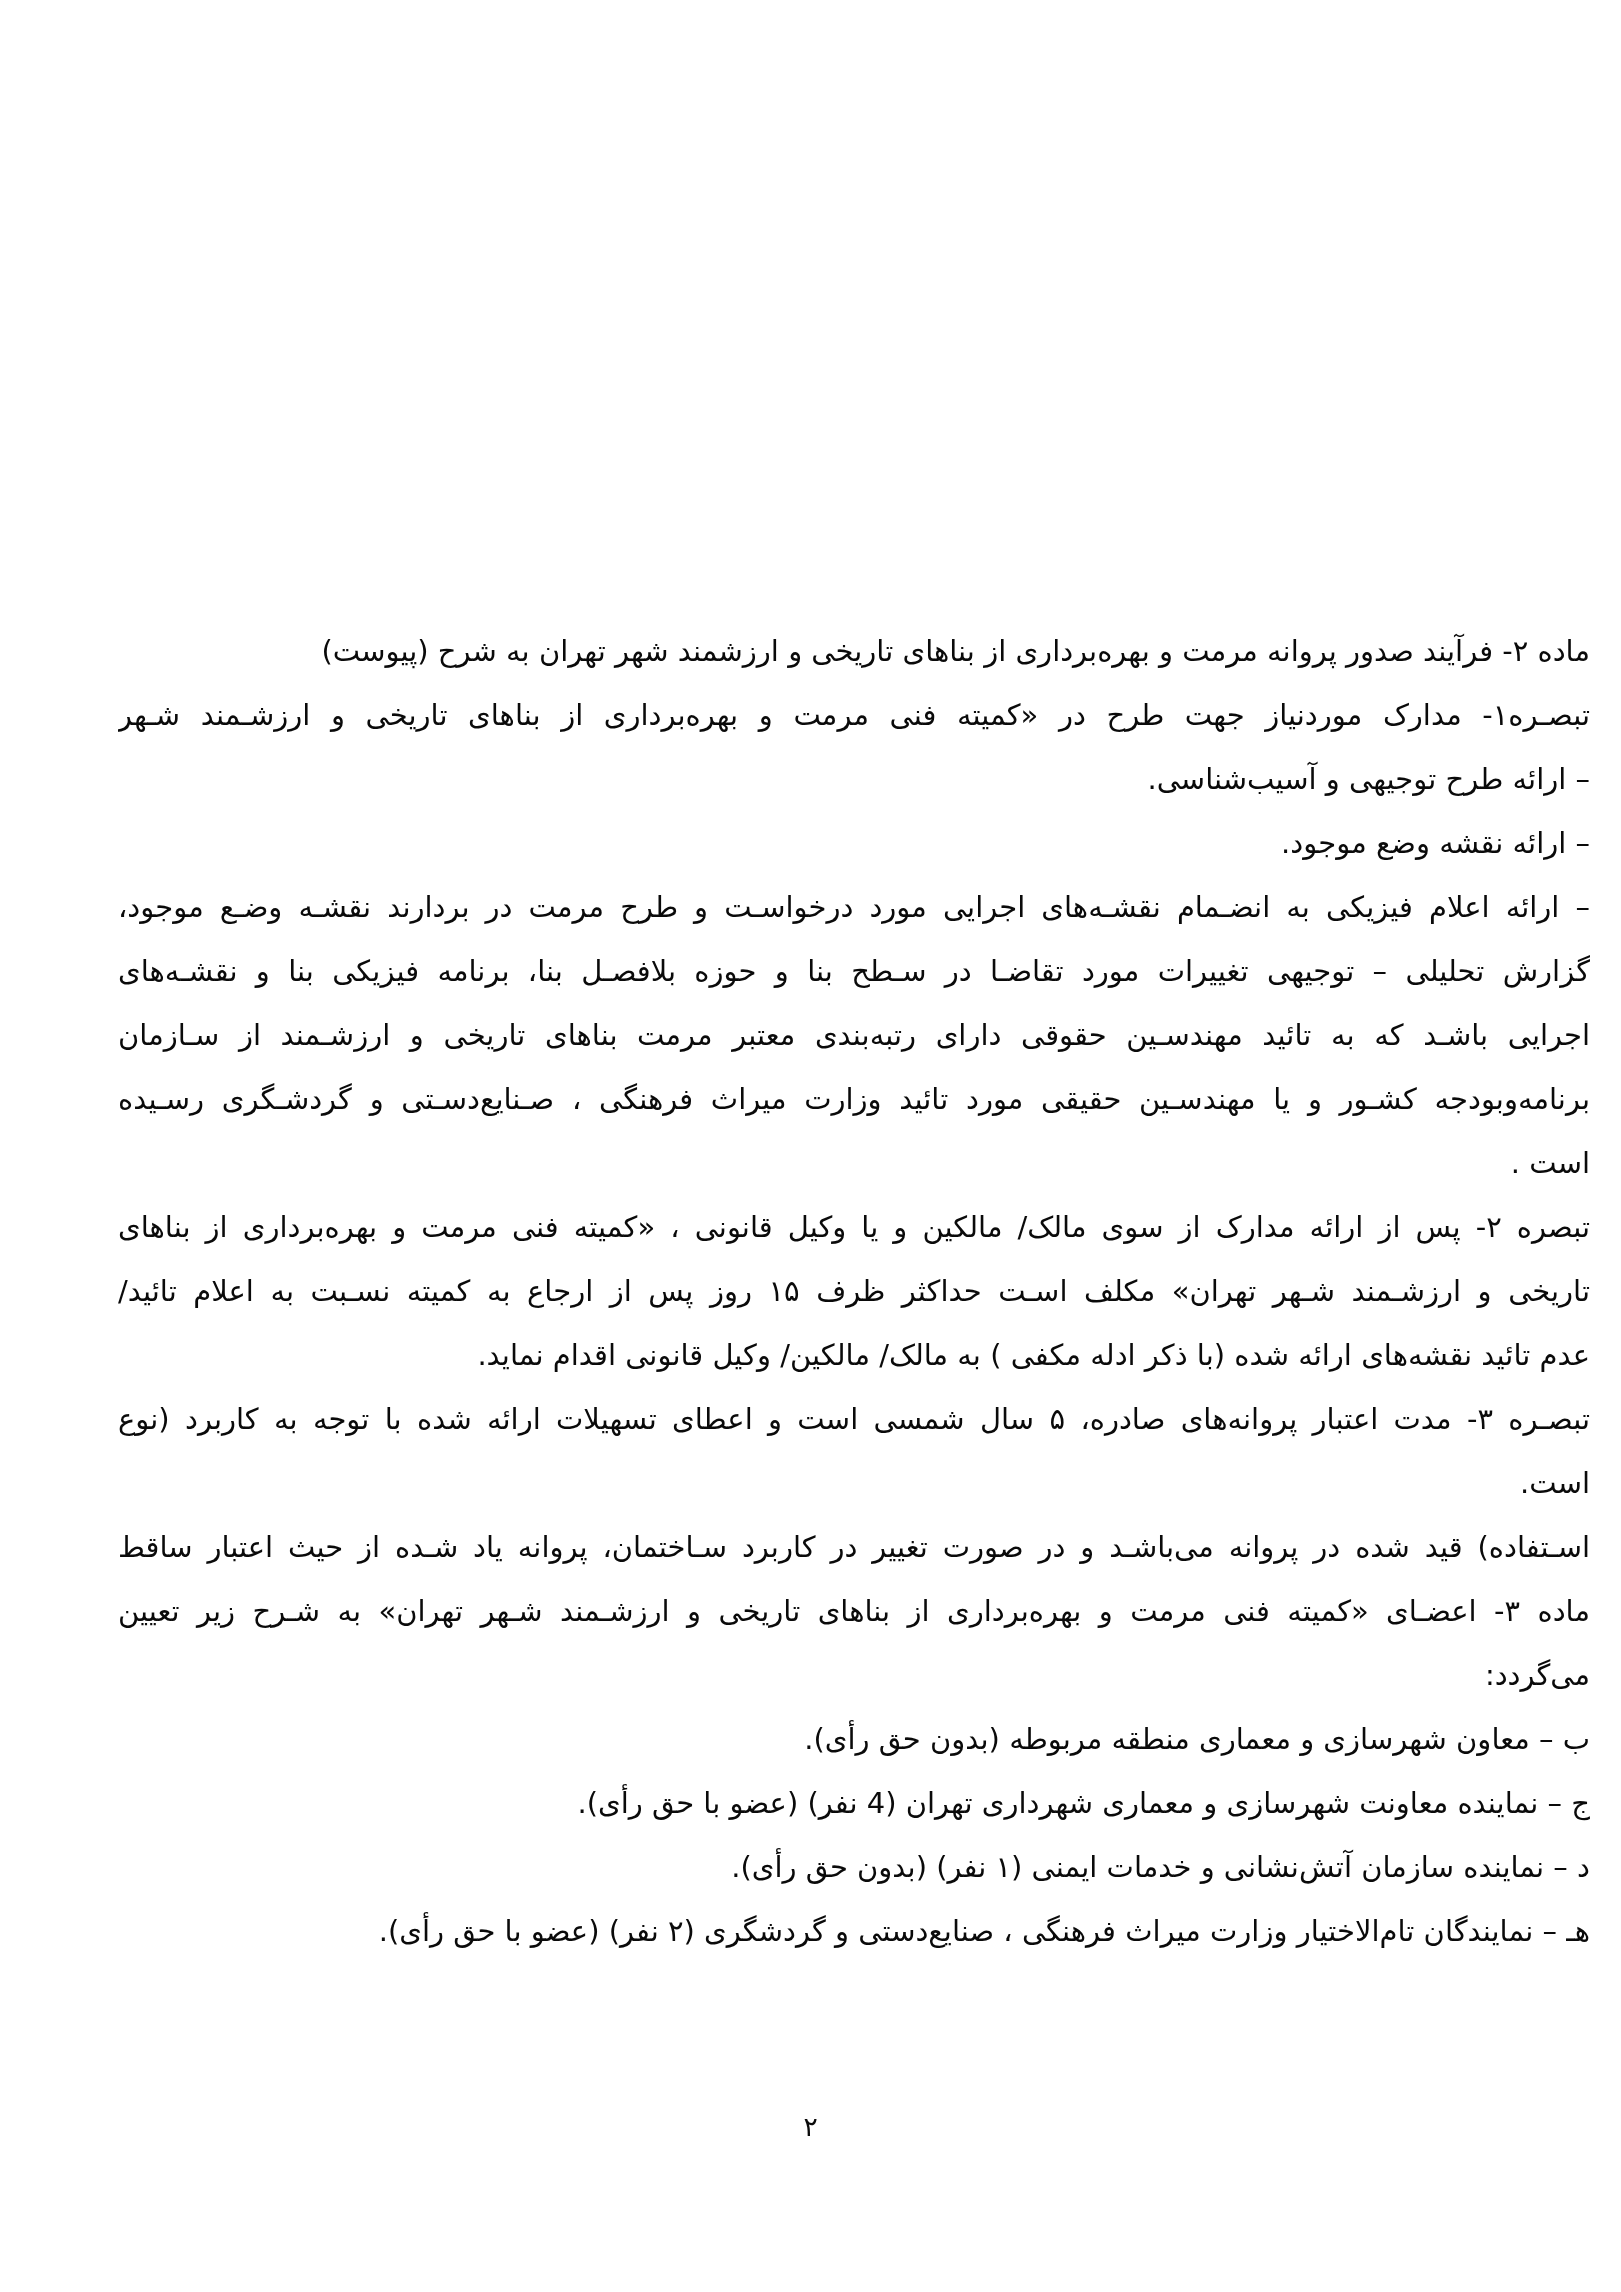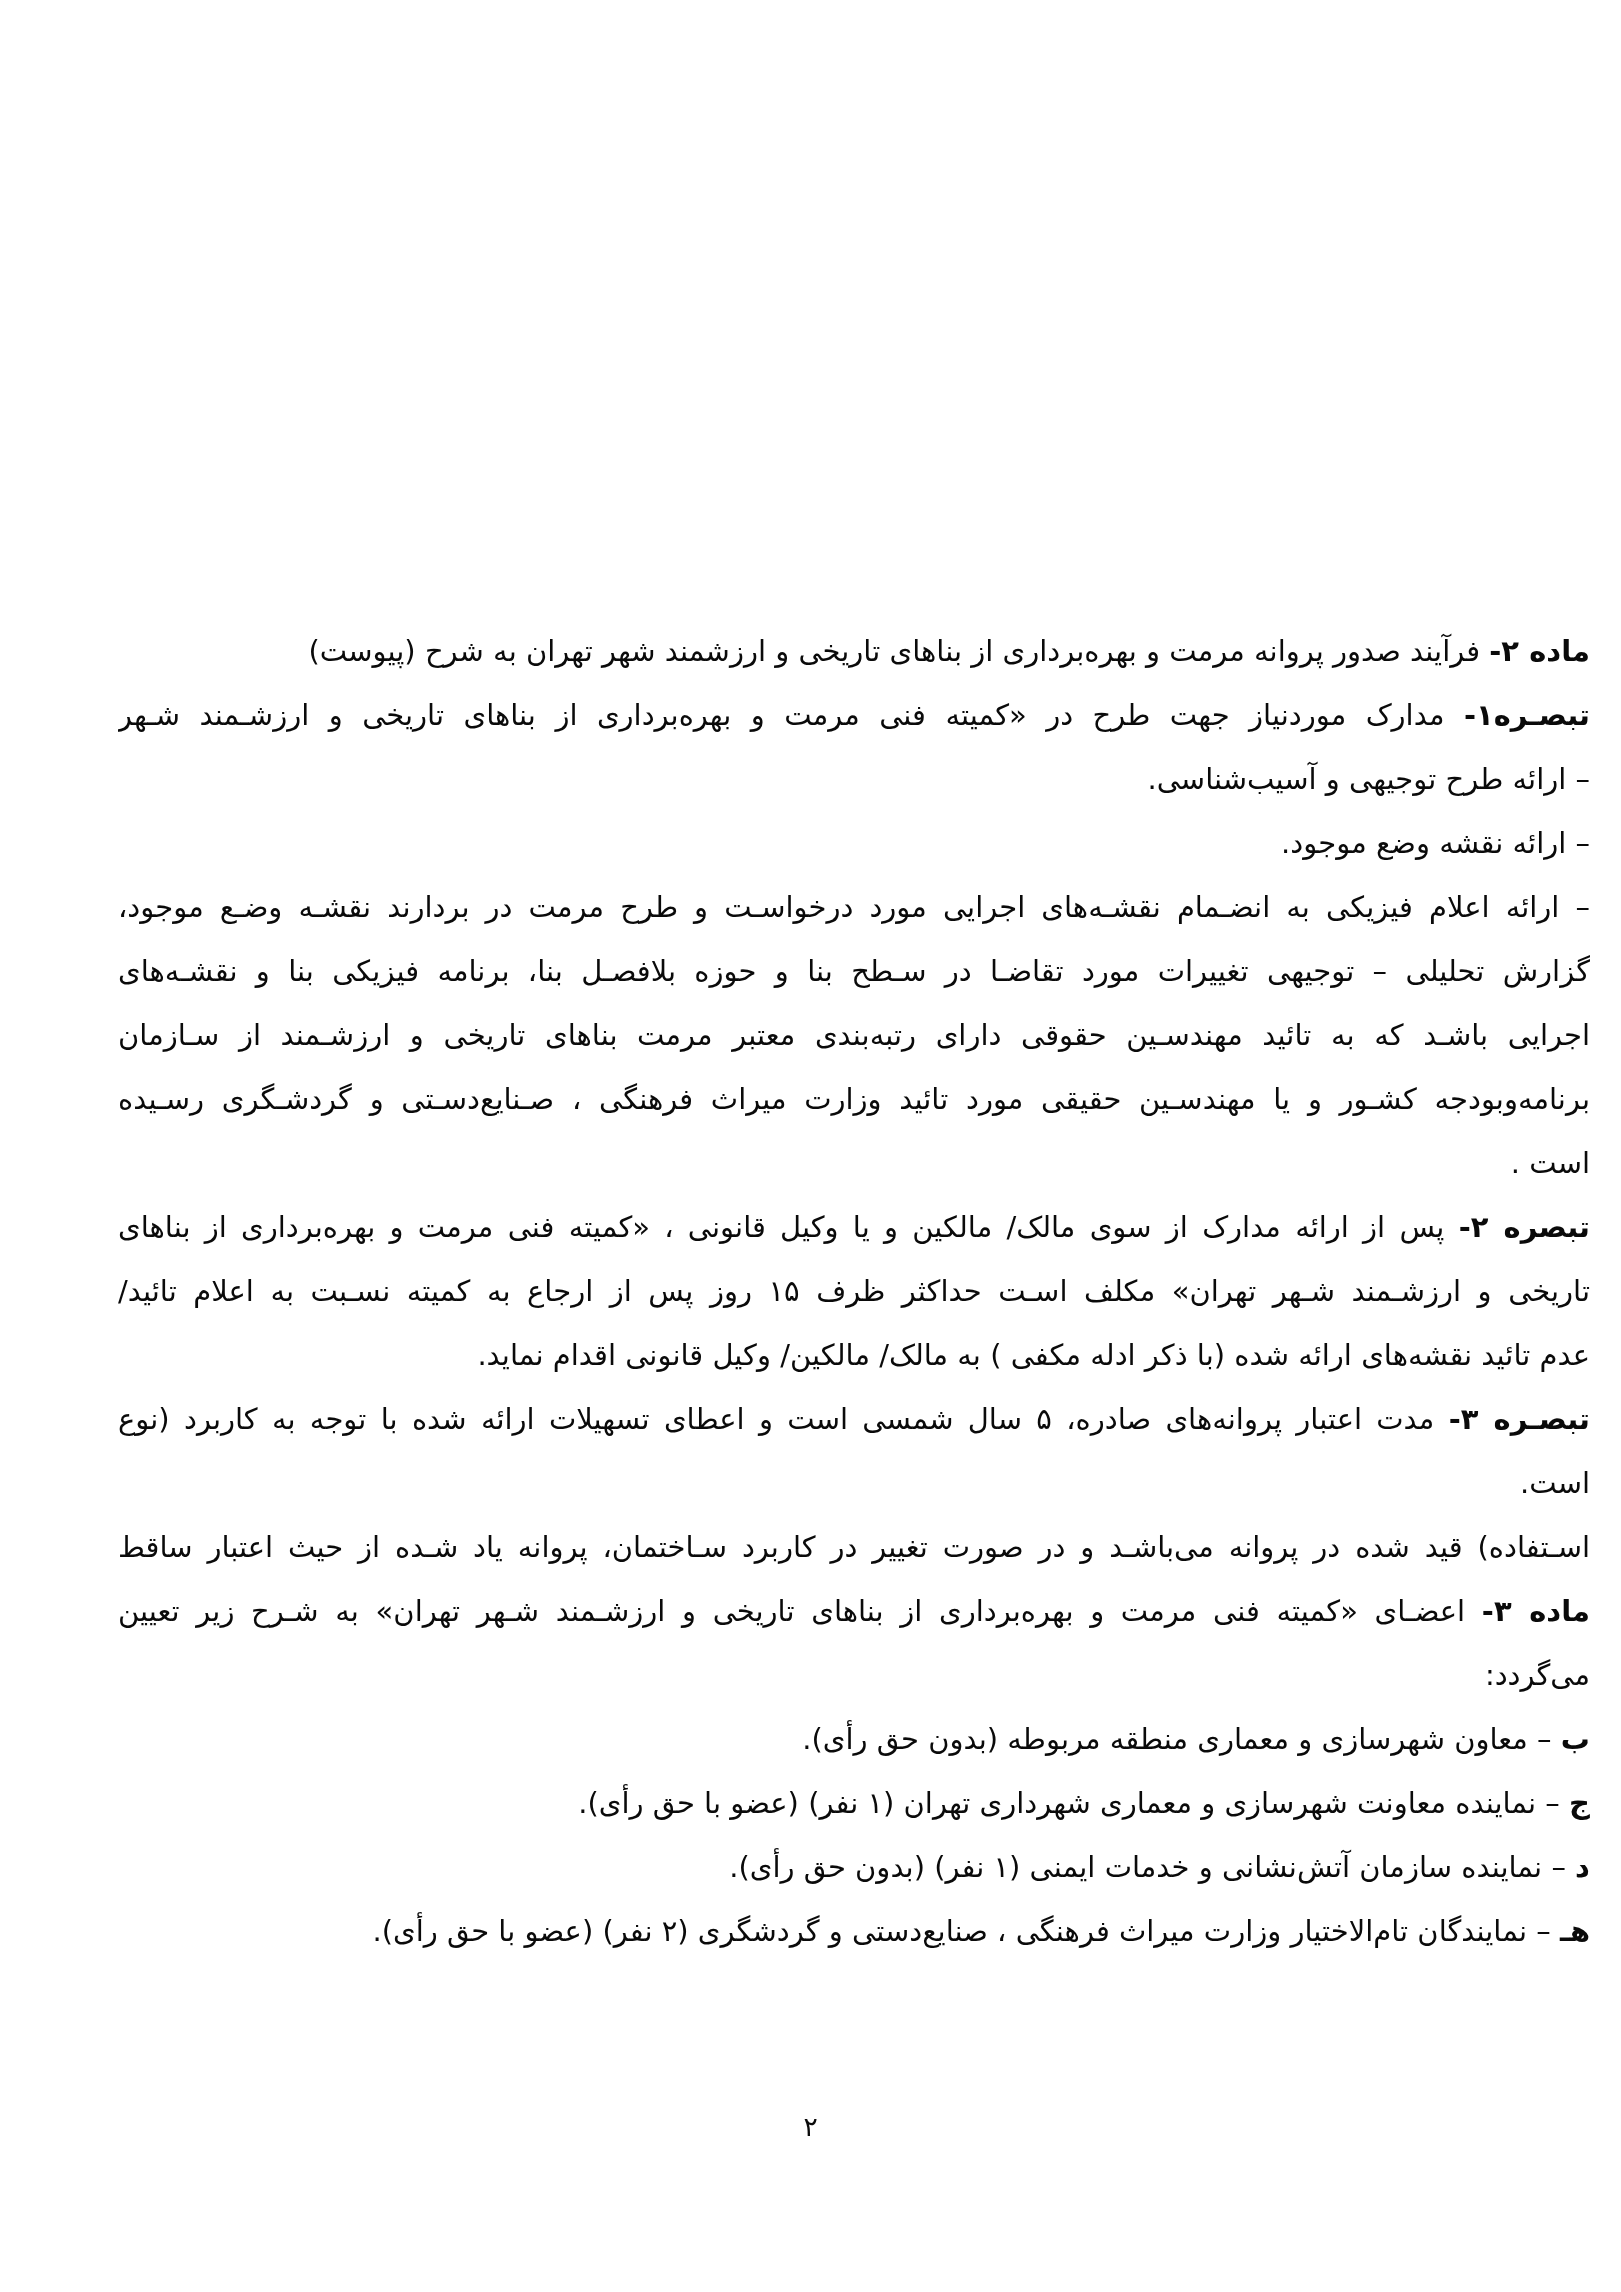--- a/index.html
+++ b/index.html
@@ -33,21 +33,21 @@
   }
   .line.right {
     text-align: right;
   }
   .line.justify {
     text-align: justify;
     text-align-last: justify;
     text-justify: inter-word;
   }
   .line .bold {
-    font-weight: 700;
+    font-weight: 400;
   }
   .page-number {
     position: absolute;
     top: 2107px;
     left: 0;
     width: 100%;
     text-align: center;
     direction: rtl;
     font-size: 26.5px;
     line-height: 39px;
@@ -69,19 +69,19 @@
       <div class="line right"><span>است .</span></div>
       <div class="line justify"><span class="bold">تبصره ۲-</span><span> پس از ارائه مدارک از سوی مالک/ مالکین و یا وکیل قانونی ، «کمیته فنی مرمت و بهره‌برداری از بناهای</span></div>
       <div class="line justify"><span>تاریخی و ارزشـمند شـهر تهران» مکلف اسـت حداکثر ظرف ۱۵ روز پس از ارجاع به کمیته نسـبت به اعلام تائید/</span></div>
       <div class="line right"><span>عدم تائید نقشه‌های ارائه شده (با ذکر ادله مکفی ) به مالک/ مالکین/ وکیل قانونی اقدام نماید.</span></div>
       <div class="line justify"><span class="bold">تبصـره ۳-</span><span> مدت اعتبار پروانه‌های صادره، ۵ سال شمسی است و اعطای تسهیلات ارائه شده با توجه به کاربرد (نوع</span></div>
       <div class="line right"><span>است.</span></div>
       <div class="line justify"><span>اسـتفاده) قید شده در پروانه می‌باشـد و در صورت تغییر در کاربرد سـاختمان، پروانه یاد شـده از حیث اعتبار ساقط</span></div>
       <div class="line justify"><span class="bold">ماده ۳-</span><span> اعضـای «کمیته فنی مرمت و بهره‌برداری از بناهای تاریخی و ارزشـمند شـهر تهران» به شـرح زیر تعیین</span></div>
       <div class="line right"><span>می‌گردد:</span></div>
       <div class="line right"><span class="bold">ب</span><span> – معاون شهرسازی و معماری منطقه مربوطه (بدون حق رأی).</span></div>
-      <div class="line right"><span class="bold">ج</span><span> – نماینده معاونت شهرسازی و معماری شهرداری تهران (۱ نفر) (عضو با حق رأی).</span></div>
+      <div class="line right"><span class="bold">ج</span><span> – نماینده معاونت شهرسازی و معماری شهرداری تهران (4 نفر) (عضو با حق رأی).</span></div>
       <div class="line right"><span class="bold">د</span><span> – نماینده سازمان آتش‌نشانی و خدمات ایمنی (۱ نفر) (بدون حق رأی).</span></div>
       <div class="line right"><span class="bold">هـ</span><span> – نمایندگان تام‌الاختیار وزارت میراث فرهنگی ، صنایع‌دستی و گردشگری (۲ نفر) (عضو با حق رأی).</span></div>
     </div>
   <div class="page-number">۲</div>
 </div>
 
 
 </body></html>

